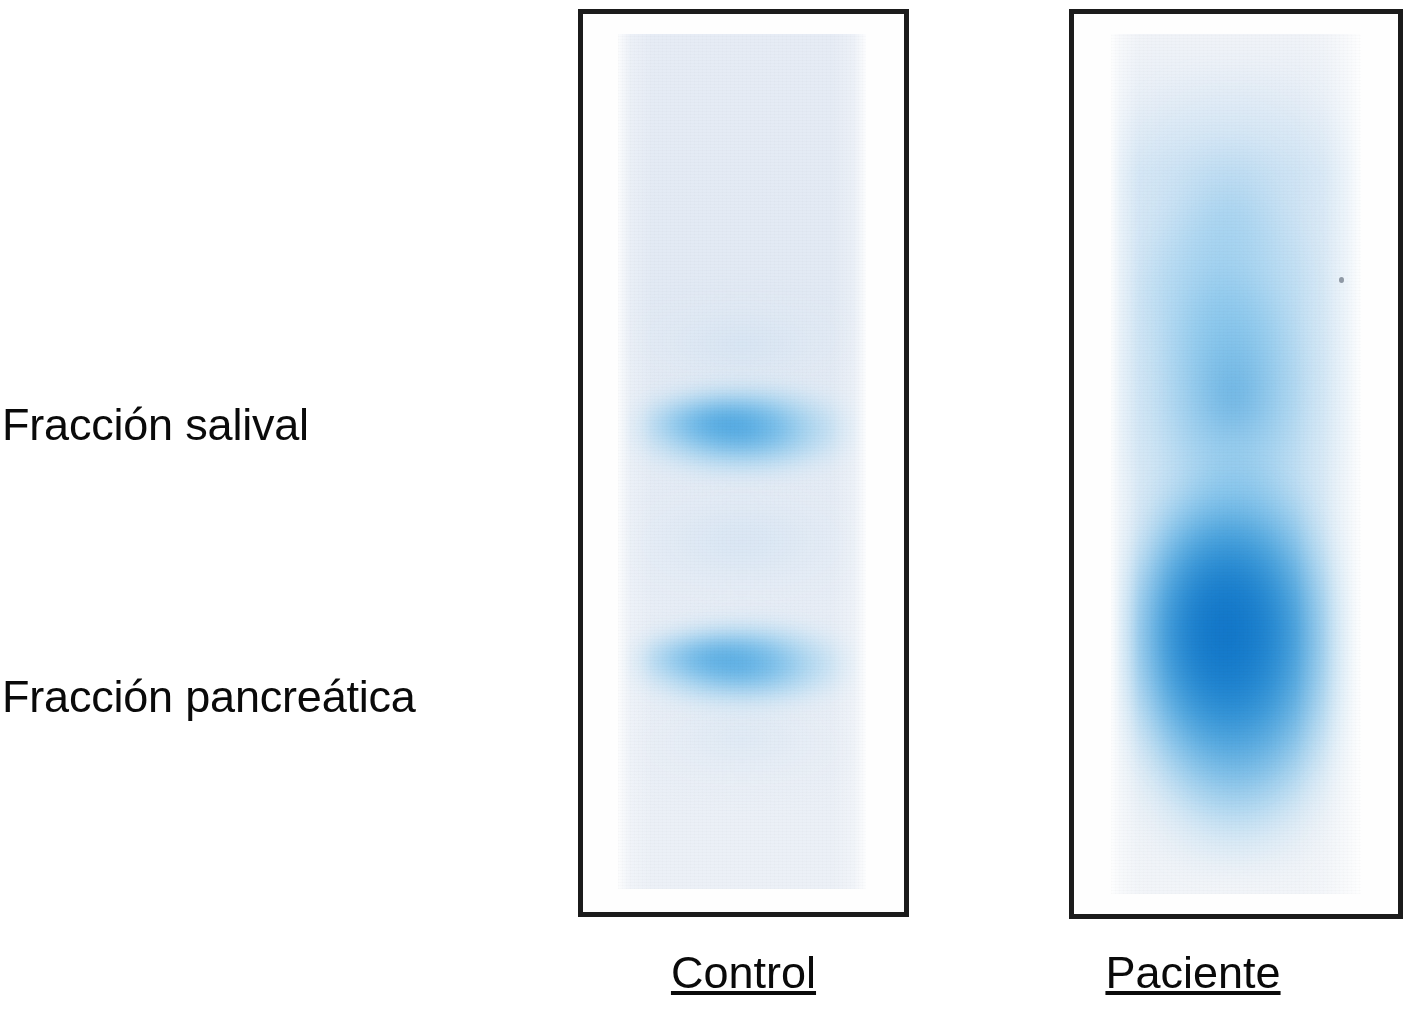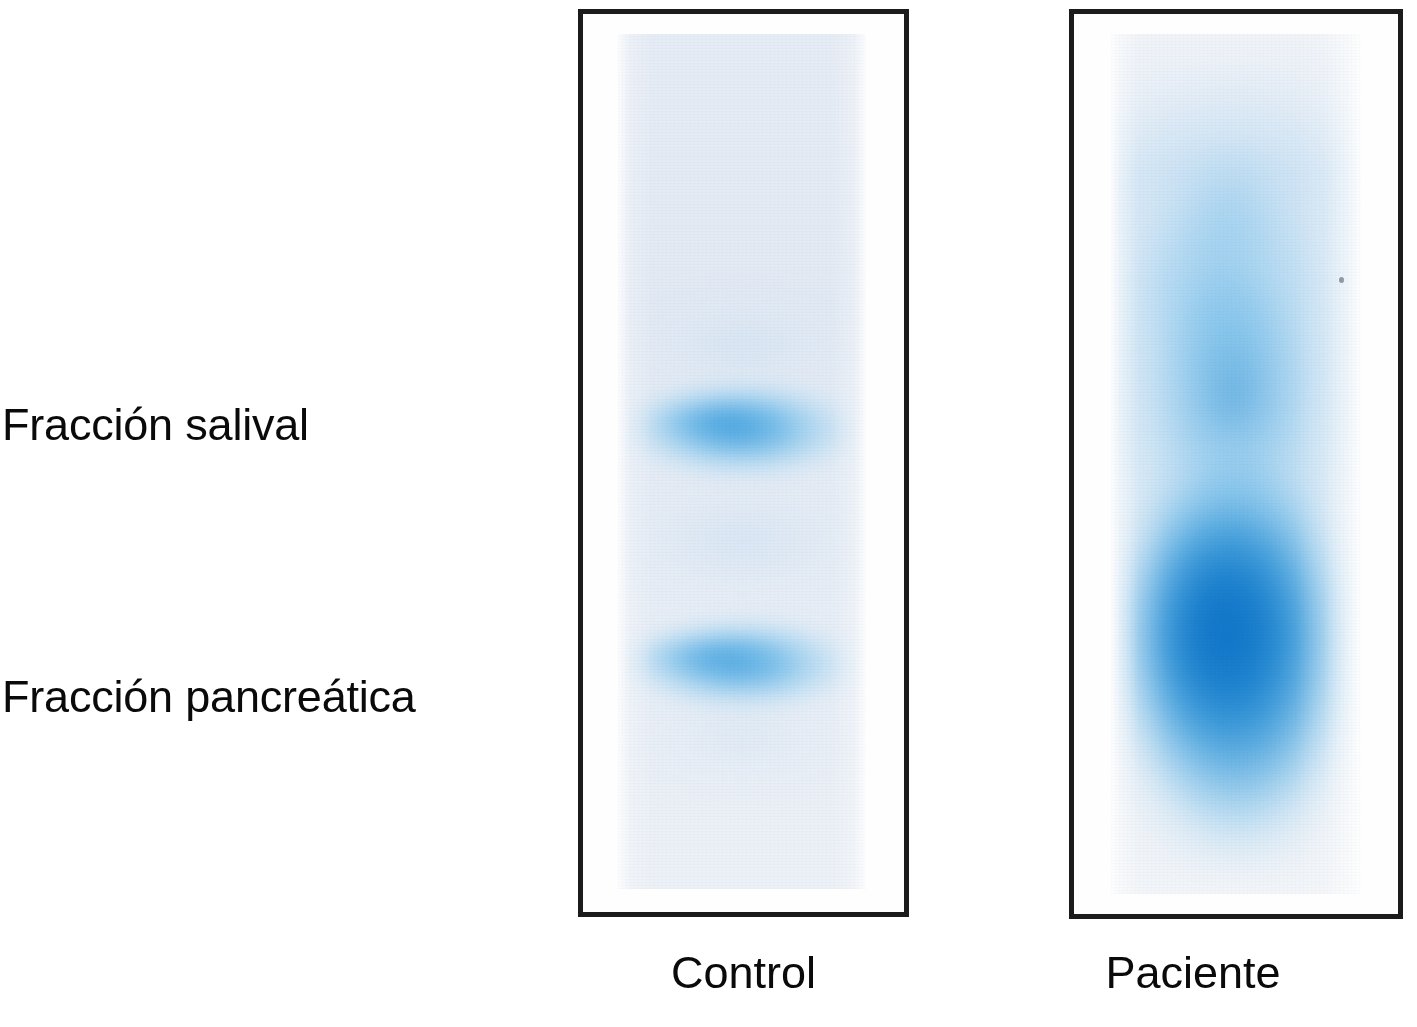--- a/index.html
+++ b/index.html
@@ -279,20 +279,21 @@
   }
 
   
   .col-caption {
     position: absolute;
     font-size: 45px;
     line-height: 1;
     color: #0a0a0a;
     white-space: nowrap;
     text-align: center;
+    text-decoration: underline;
   }
   #caption-control { left: 578px; top: 950px; width: 331px; }
   #caption-patient { left: 1026px; top: 950px; width: 334px; }
 </style>
 </head>
 <body>
 
 <div class="row-label" id="label-salival">Fracción salival</div>
 
 <div class="row-label" id="label-pancreatica">Fracción pancreática</div>

